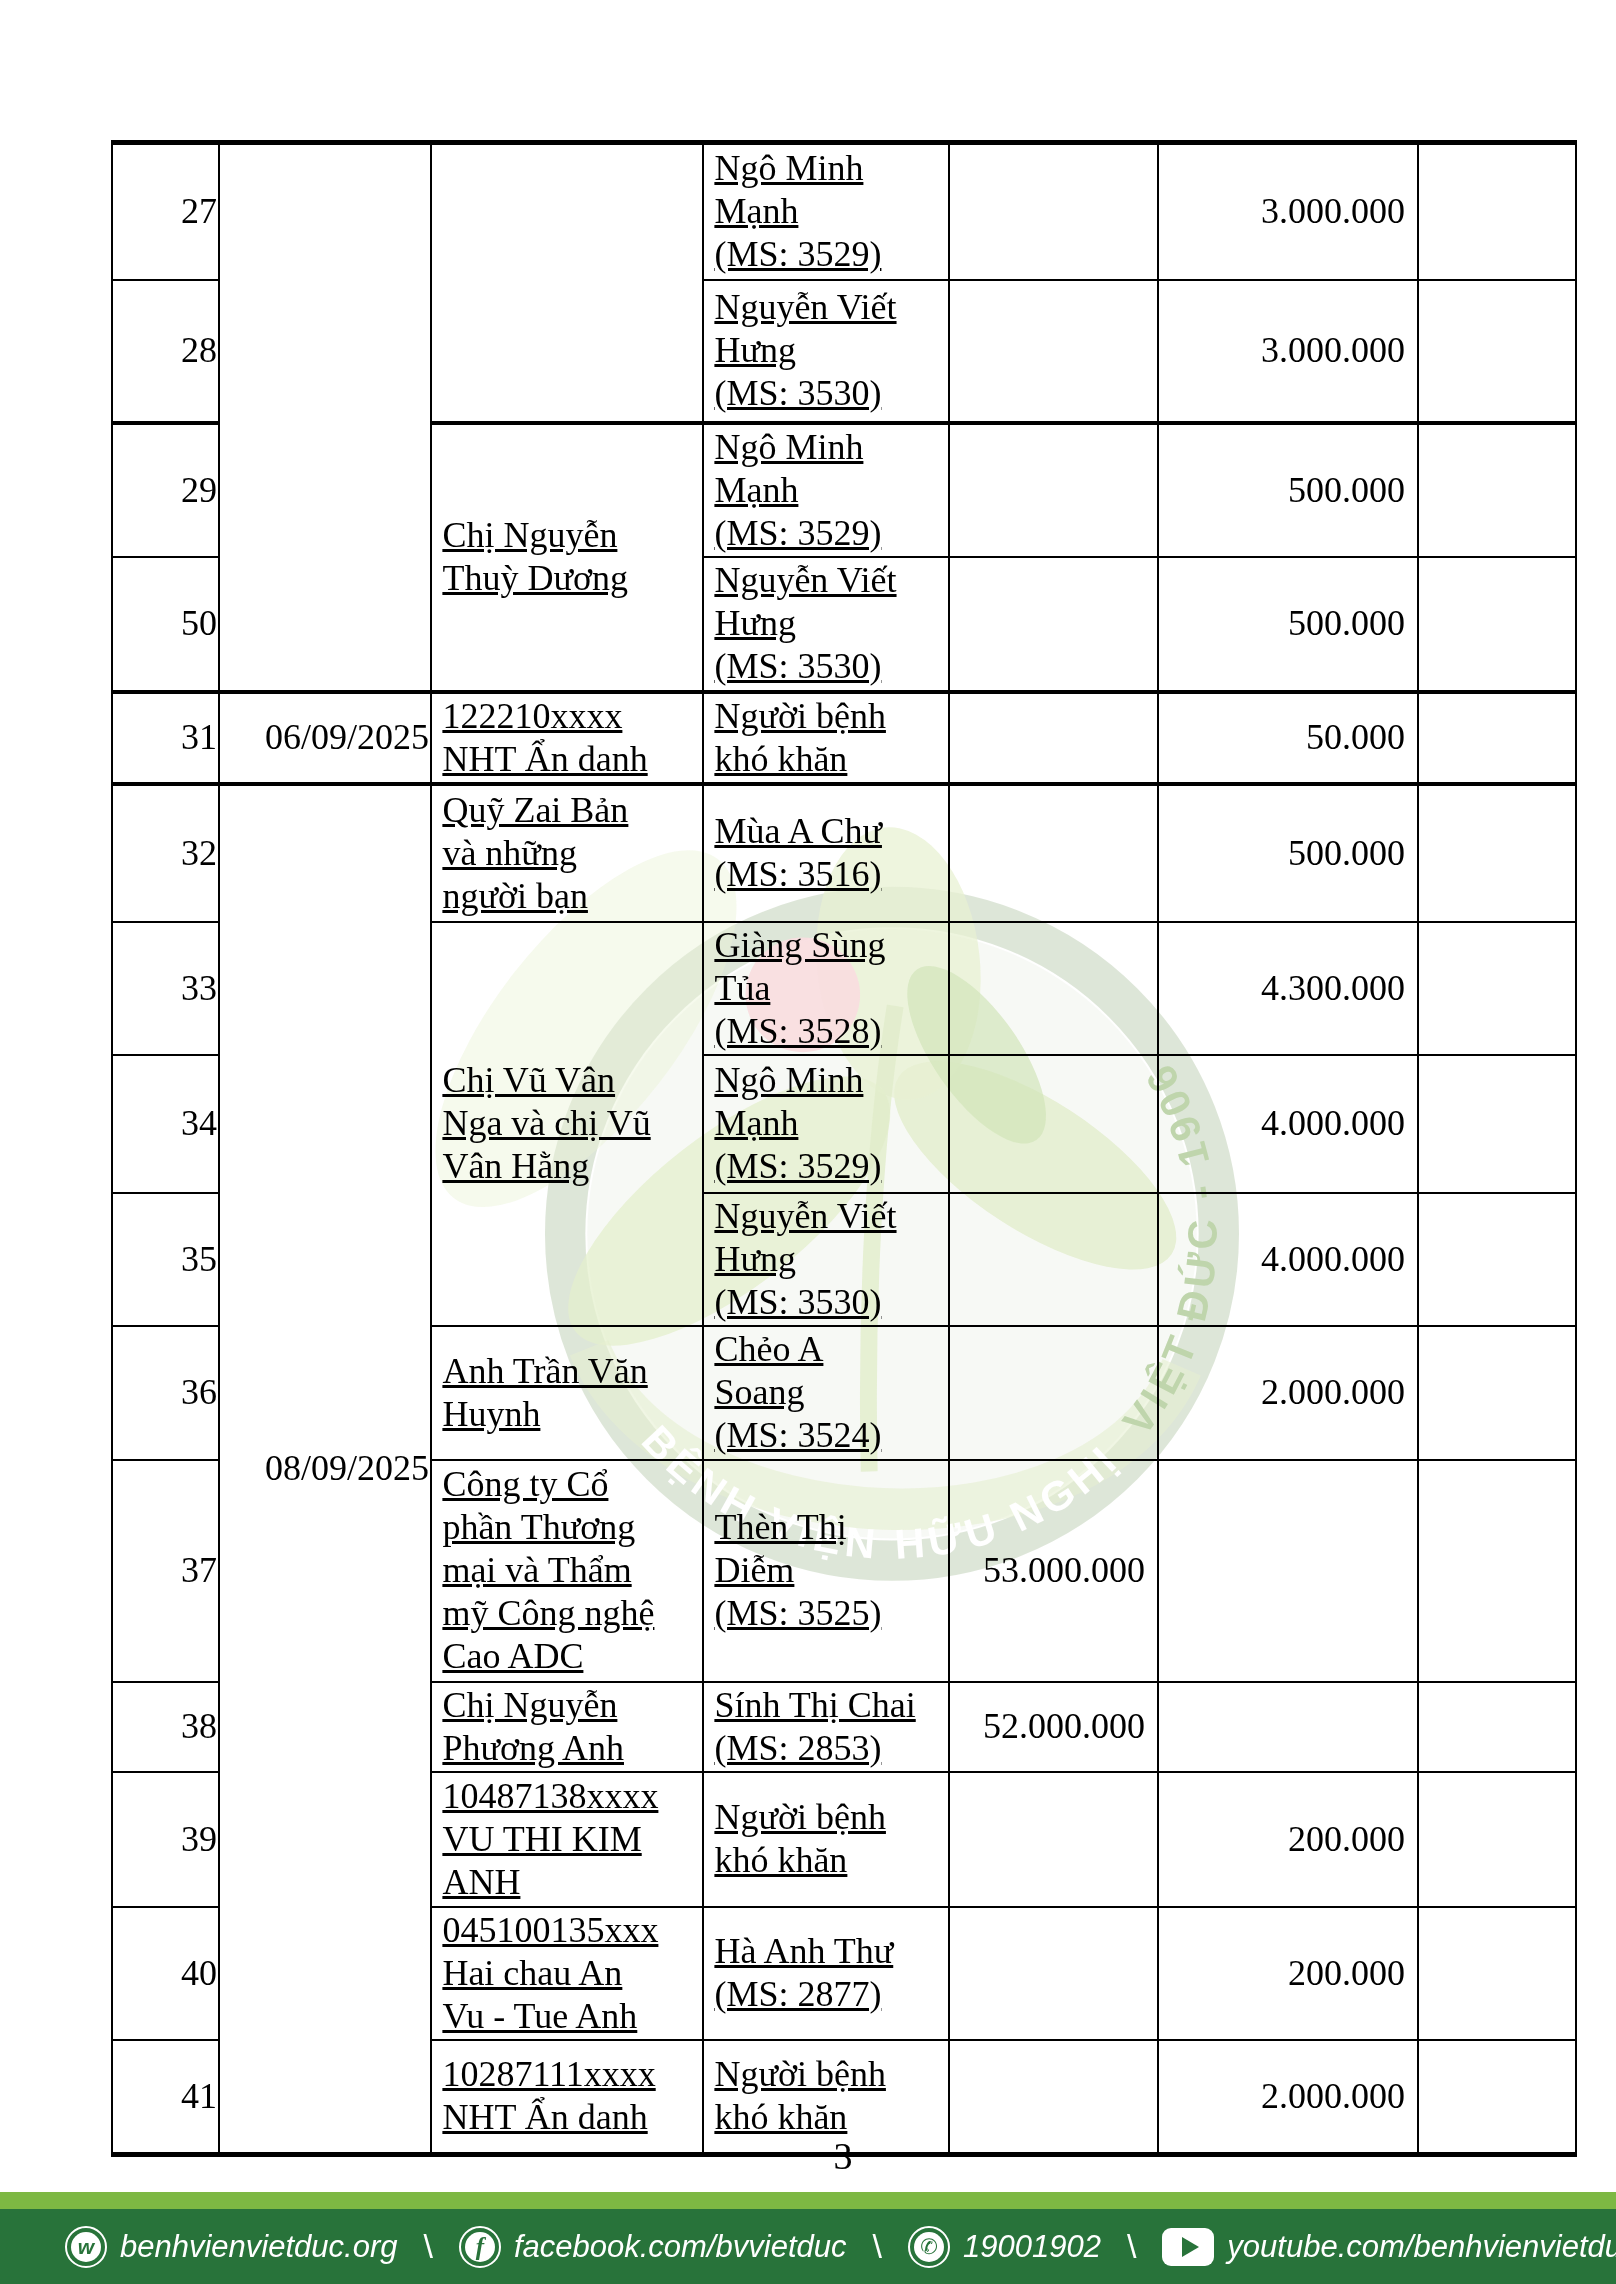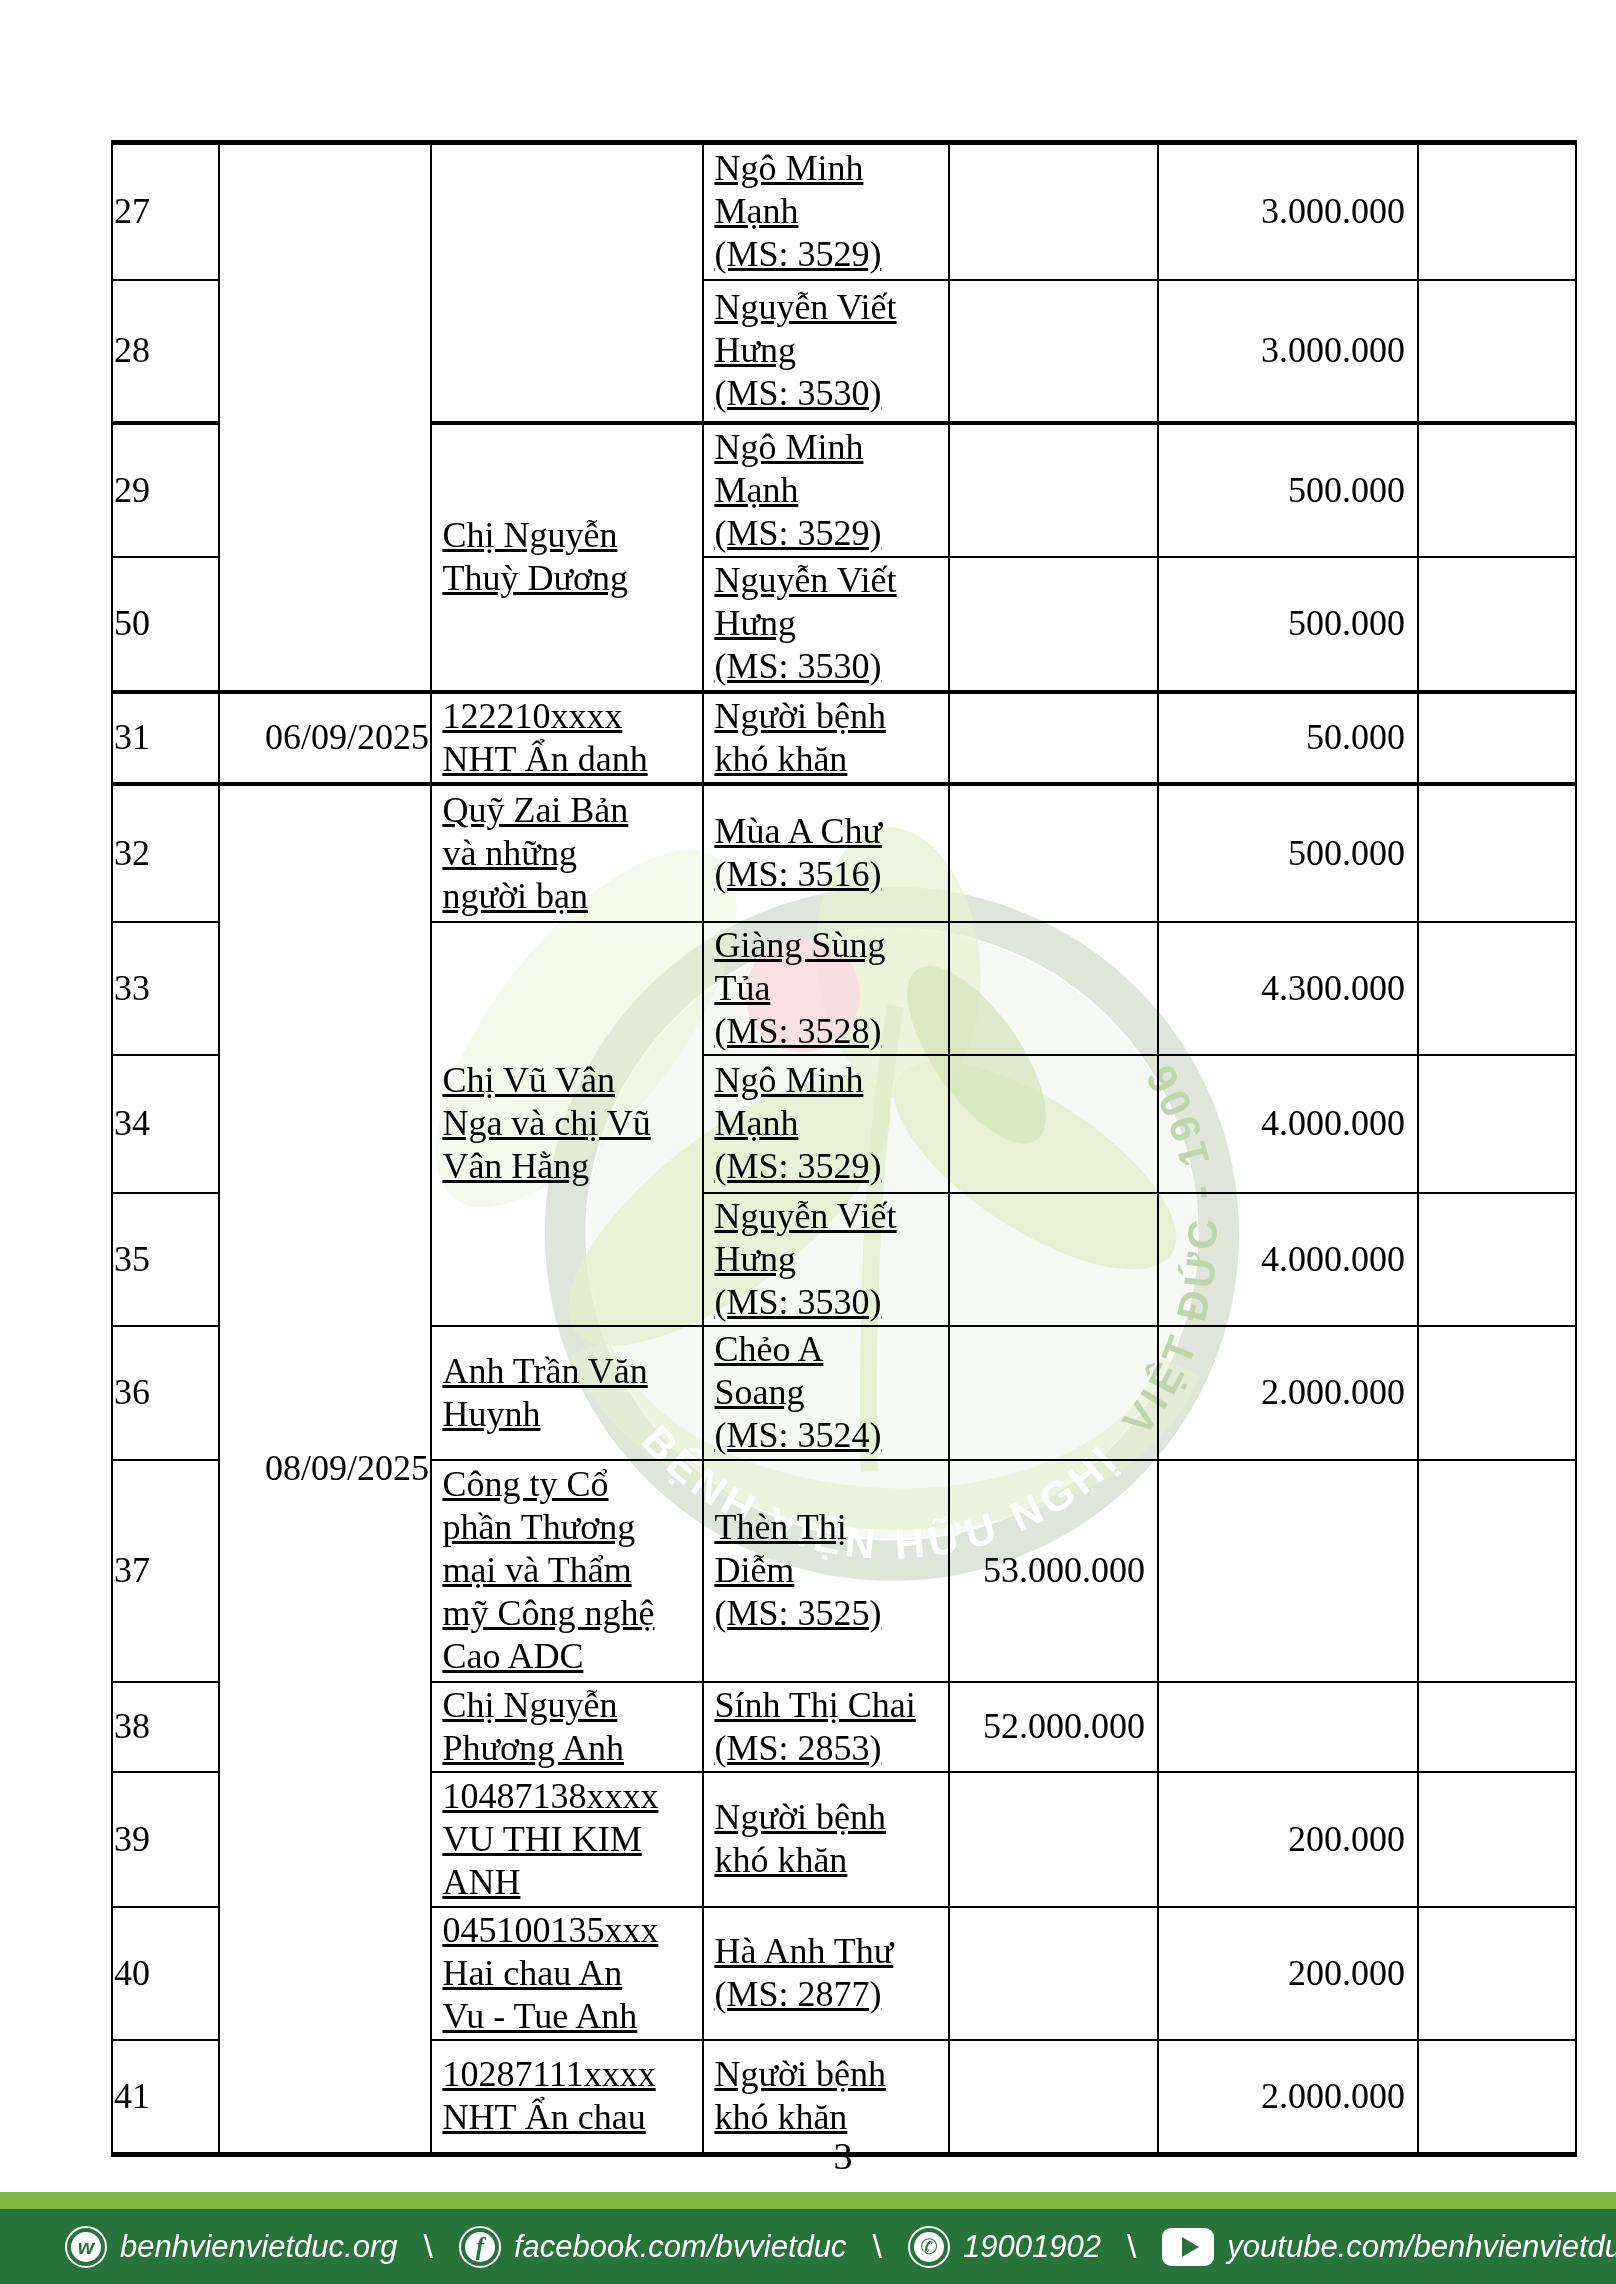--- a/index.html
+++ b/index.html
@@ -8,21 +8,21 @@
 
   
   .watermark{position:absolute;left:0;top:0;z-index:0;}
 
   
   #donation-table{position:absolute;left:111px;top:140px;width:1464px;z-index:2;
     border-collapse:collapse;table-layout:fixed;
     font-family:"Liberation Serif","DejaVu Serif",serif;font-size:36px;color:#000;background:transparent;}
   #donation-table td{border:2px solid #000;vertical-align:middle;white-space:pre-line;
     line-height:43px;overflow:hidden;background:transparent;}
-  #donation-table td.no{text-align:left;}
+  #donation-table td.no{text-align:right;}
   #donation-table td.date{text-align:right;}
   #donation-table td.donor,#donation-table td.recipient{padding-left:10.4px;padding-right:3.9px;text-decoration:underline;}
   #donation-table td.amount{text-align:right;padding-right:12px;}
   #donation-table{border-left-width:2.6px;border-right-width:2.6px;}
   #donation-table{border-top:5.2px solid #000;border-bottom:5.2px solid #000;}
   #donation-table tr.thick > td{border-bottom-width:4.6px;}
   #donation-table td.thickb{border-bottom-width:4.6px;}
 
   
   .page-number{position:absolute;left:111px;top:2134px;width:1464px;z-index:2;
@@ -231,21 +231,21 @@
 Vu - Tue Anh</td>
           <td class="recipient">Hà Anh Thư
 (MS: 2877)</td>
           <td class="amount"></td>
           <td class="amount">200.000</td>
           <td class="note"></td>
         </tr>
         <tr style="height: 115px;">
           <td class="no">41</td>
           <td class="donor">10287111xxxx
-NHT Ẩn chau</td>
+NHT Ẩn danh</td>
           <td class="recipient">Người bệnh
 khó khăn</td>
           <td class="amount"></td>
           <td class="amount">2.000.000</td>
           <td class="note"></td>
         </tr>
       </tbody>
     </table>
 
   <div class="page-number">3</div>

